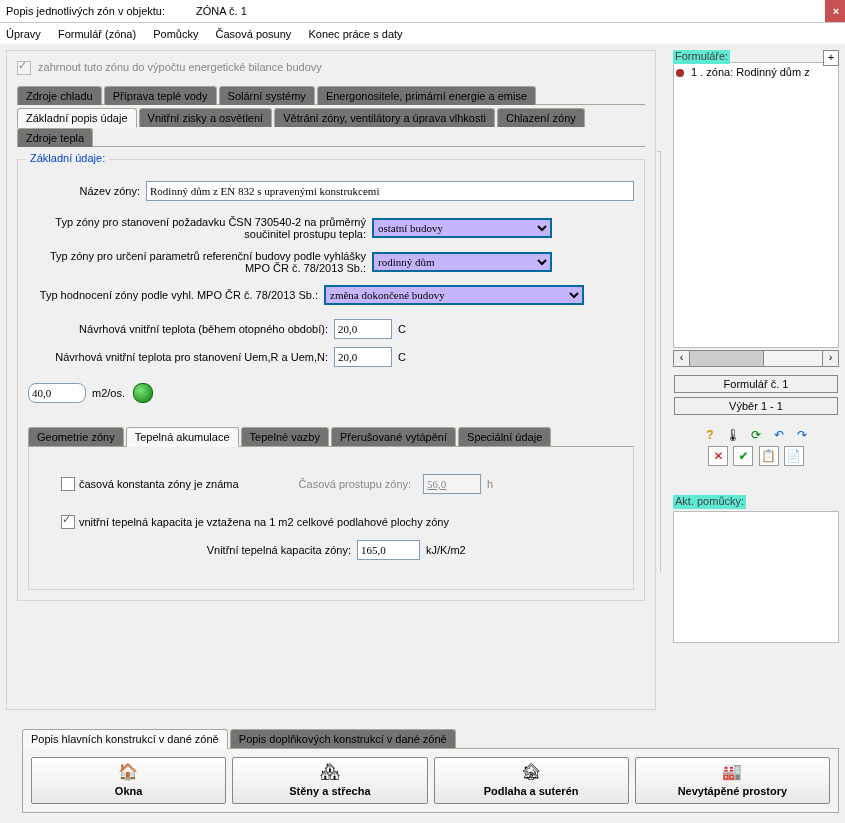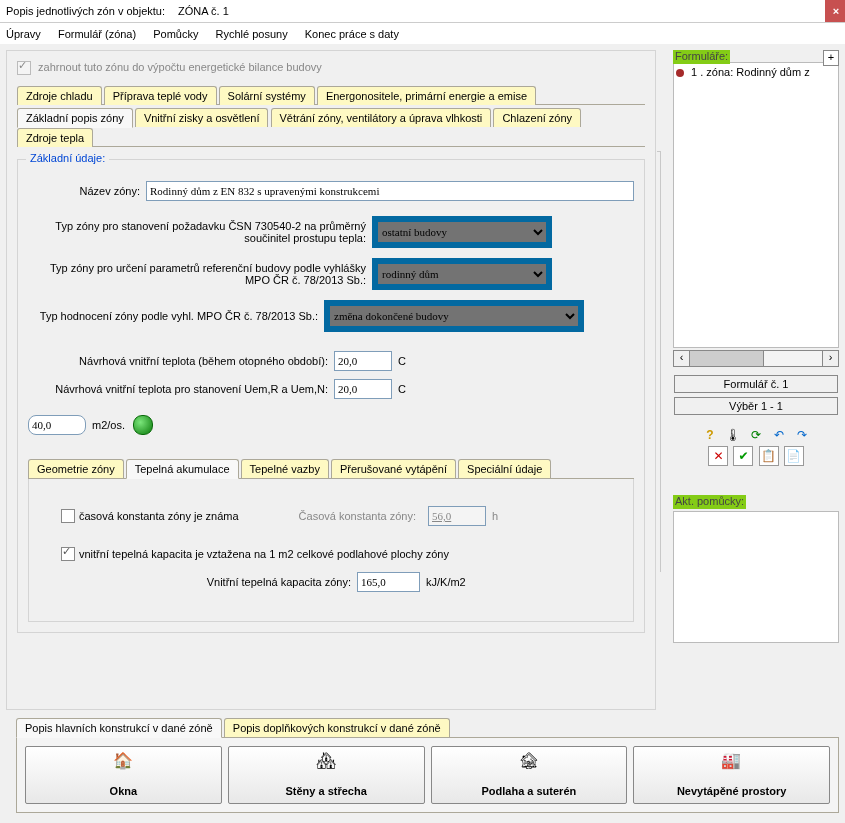--- a/index.html
+++ b/index.html
@@ -1,81 +1,81 @@
 <!DOCTYPE html>
 <html><head>
 <meta charset="utf-8">
 <style>
 html,body{margin:0;padding:0;font-family:Tahoma,Arial,sans-serif;font-size:11px;color:#000;background:#f0f0f0}
 body{width:845px;height:823px;overflow:hidden;position:relative}
 .titlebar{background:#fff;height:22px;line-height:22px;padding:0 6px;position:relative;border-bottom:1px solid #ccc}
 .titlebar .t1{color:#000}
-.titlebar .t2{color:#000;margin-left:10px}
+.titlebar .t2{color:#000;margin-left:28px}
 .titlebar .close{position:absolute;right:-2px;top:0;width:22px;height:22px;background:#c75050;color:#fff;text-align:center;line-height:22px;font-weight:bold;cursor:pointer}
 .menubar{background:#fff;height:22px;line-height:22px;padding:0 6px;border-bottom:1px solid #ddd}
 .menubar span{margin-right:14px;cursor:pointer}
 .mainarea{position:absolute;top:44px;left:0;right:0;bottom:0;background:#f0f0f0}
 .leftpane{position:absolute;top:6px;left:6px;width:650px;height:660px;border:1px solid #d4d4d4;background:#f0f0f0;padding:10px;box-sizing:border-box}
 .chk{display:inline-block;width:12px;height:12px;border:1px solid #888;background:#fff;vertical-align:middle;margin-right:4px;position:relative}
 .chk.c::after{content:"✓";position:absolute;top:-3px;left:0;font-size:11px;color:#555}
 .chk.dis{background:#f4f4f4;border-color:#bbb}
 .chk.dis.c::after{color:#888}
 .graytxt{color:#888}
 .tabstrip{margin-top:10px;border-bottom:1px solid #aca899}
 .tabstrip2{margin-top:2px;border-bottom:1px solid #aca899}
-.tab{display:inline-block;padding:3px 8px;border:1px solid #aca899;border-bottom:none;background:#fef9c3;border-radius:3px 3px 0 0;cursor:pointer;position:relative;top:1px;margin-right:-1px}
+.tab{display:inline-block;padding:3px 8px;border:1px solid #aca899;border-bottom:none;background:#737373;border-radius:3px 3px 0 0;cursor:pointer;position:relative;top:1px;margin-right:-1px}
 .tab.active{background:#f8f8f8;border-bottom:1px solid #f8f8f8;z-index:1}
 .fieldset{border:1px solid #d4d4d4;margin-top:12px;padding:14px 10px 10px;position:relative}
 .fieldset .legend{position:absolute;top:-8px;left:8px;background:#f0f0f0;padding:0 4px;color:#0046d5}
 .row{display:flex;align-items:center;margin:6px 0;min-height:22px}
 .lbl{flex:0 0 auto;text-align:right;padding-right:6px}
 .txtin{border:1px solid #7f9db9;background:#fff;height:18px;padding:0 3px;font:11px Tahoma}
 .txtin.ro{background:#f4f4f4;color:#888}
-.sel{border:6px solid #0369a1;background:#737373;height:32px;font:11px Tahoma}
+.sel{border:2px solid #0369a1;background:#c4b5fd;height:20px;font:11px Tahoma}
 .unit{margin-left:6px}
 .greenbtn{width:18px;height:18px;border-radius:9px;background:radial-gradient(circle at 35% 35%,#7be67b,#0a7a0a);border:1px solid #0a6a0a;display:inline-block;margin-left:8px;cursor:pointer}
 .subtabpanel{border:1px solid #d4d4d4;border-top:none;padding:18px 12px 22px;background:#f0f0f0}
 .rightpane{position:absolute;top:6px;right:6px;width:166px}
 .box{border:1px solid #bbb;background:#fff}
 .formlist{height:280px;overflow:auto;padding:2px}
 .formlist .item{white-space:nowrap;padding:1px 0}
 .bullet{display:inline-block;width:8px;height:8px;border-radius:4px;background:brown;margin-right:4px;vertical-align:middle}
-.rlabel{background:#84cc16;color:#444;padding:0 2px 2px}
+.rlabel{background:#5eead4;color:#444;padding:0 2px 2px}
 .btnrow{display:flex;justify-content:space-between;margin-top:4px}
 .btnrow .b{flex:1;border:1px solid #888;background:#f0f0f0;margin:0 1px;text-align:center;padding:2px 0;cursor:pointer}
 .toolrow{margin-top:10px;text-align:center}
 .toolrow span{display:inline-block;width:18px;height:18px;margin:1px;border:1px solid #999;background:#fff;font-size:12px;line-height:18px;text-align:center;cursor:pointer}
 .helpbox{height:130px;margin-top:4px}
 .stacked{position:absolute;right:-6px;top:100px;width:6px;height:420px}
 .stacked div{border-right:1px solid #c8c8c8;border-top:1px solid #c8c8c8;height:100%;margin-left:2px}
-.bottomtabs{position:absolute;left:16px;right:6px;bottom:10px}
+.bottomtabs{position:absolute;left:22px;right:6px;bottom:10px}
 .btabstrip .tab{font-size:11px}
 .bigbtns{display:flex;gap:6px;margin-top:0;border:1px solid #aca899;border-top:none;padding:8px;background:#f4f4f4}
 .bigbtn{flex:1;border:1px solid #888;background:linear-gradient(#fff,#e8e8e8);text-align:center;padding:6px 4px;cursor:pointer;border-radius:2px}
 .bigbtn .ic{font-size:16px;line-height:16px}
-.bigbtn .lab{font-weight:bold;margin-top:16px}
+.bigbtn .lab{font-weight:bold;margin-top:5px}
 .scrollb{display:flex;align-items:center;margin-top:2px}
 .scrollb .ar{width:15px;height:15px;border:1px solid #888;background:#f0f0f0;text-align:center;line-height:13px;cursor:pointer}
 .scrollb .track{flex:1;height:15px;border-top:1px solid #888;border-bottom:1px solid #888;background:#f4f4f4;position:relative}
 .scrollb .thumb{position:absolute;left:0;top:0;width:55%;height:100%;background:#cdcdcd;border-right:1px solid #888}
 .addbtn{position:absolute;right:0;top:0;width:14px;height:14px;border:1px solid #888;background:#fff;text-align:center;line-height:12px;cursor:pointer}
 </style>
 </head>
 <body>
 
 <div class="titlebar">
   <span class="t1">Popis jednotlivých zón v objektu:</span>
   <span class="t2">ZÓNA č. 1</span>
   <span class="close">×</span>
 </div>
 <div class="menubar">
   <span>Úpravy</span>
   <span>Formulář (zóna)</span>
   <span>Pomůcky</span>
-  <span>Rychlé posuny</span>
+  <span>Časová posuny</span>
   <span>Konec práce s daty</span>
 </div>
 
 <div class="mainarea">
 
   <div class="leftpane">
     <div class="stacked">
         <div></div>
       </div>
 
@@ -84,21 +84,21 @@
       <span class="graytxt">zahrnout tuto zónu do výpočtu energetické bilance budovy</span>
     </div>
 
     <div class="tabstrip">
       <span class="tab">Zdroje chladu</span>
       <span class="tab">Příprava teplé vody</span>
       <span class="tab">Solární systémy</span>
       <span class="tab">Energonositele, primární energie a emise</span>
     </div>
     <div class="tabstrip2">
-      <span class="tab active">Základní popis zóny</span>
+      <span class="tab active">Základní popis údaje</span>
       <span class="tab">Vnitřní zisky a osvětlení</span>
       <span class="tab">Větrání zóny, ventilátory a úprava vlhkosti</span>
       <span class="tab">Chlazení zóny</span>
       <span class="tab">Zdroje tepla</span>
     </div>
 
     <div class="fieldset">
       <span class="legend">Základní údaje:</span>
 
       <div class="row">
@@ -112,21 +112,21 @@
       </div>
       <div class="row" style="margin-top:10px">
         <span class="lbl" style="width:338px">Typ zóny pro určení parametrů referenční budovy podle vyhlášky MPO ČR č. 78/2013 Sb.:</span>
         <select class="sel" style="width:180px"><option>rodinný dům</option></select>
       </div>
       <div class="row" style="margin-top:10px">
         <span class="lbl" style="width:290px">Typ hodnocení zóny podle vyhl. MPO ČR č. 78/2013 Sb.:</span>
         <select class="sel" style="width:260px"><option>změna dokončené budovy</option></select>
       </div>
 
-      <div class="row" style="margin-top:18px">
+      <div class="row" style="margin-top:12px">
         <span class="lbl" style="width:300px">Návrhová vnitřní teplota (během otopného období):</span>
         <input class="txtin" style="width: 50px;" value="20,0">
         <span class="unit">C</span>
       </div>
       <div class="row">
         <span class="lbl" style="width:300px">Návrhová vnitřní teplota pro stanovení Uem,R a Uem,N:</span>
         <input class="txtin" style="width: 50px;" value="20,0">
         <span class="unit">C</span>
       </div>
 
@@ -143,21 +143,21 @@
           <span class="tab active">Tepelná akumulace</span>
           <span class="tab">Tepelné vazby</span>
           <span class="tab">Přerušované vytápění</span>
           <span class="tab">Speciální údaje</span>
         </div>
         <div class="subtabpanel">
           <div class="row" style="margin-top:8px">
             <span style="width:20px"></span>
             <span class="chk"></span>
             <span>časová konstanta zóny je známa</span>
-            <span class="lbl graytxt" style="margin-left:60px">Časová konstanta zóny:</span>
+            <span class="lbl graytxt" style="margin-left:60px">Časová prostupu zóny:</span>
             <input class="txtin ro" style="width: 50px; margin-left: 6px; text-decoration: underline;" readonly="" value="56,0">
             <span class="unit graytxt">h</span>
           </div>
           <div class="row" style="margin-top:16px">
             <span style="width:20px"></span>
             <span class="chk c"></span>
             <span>vnitřní tepelná kapacita je vztažena na 1 m2 celkové podlahové plochy zóny</span>
           </div>
           <div class="row">
             <span class="lbl" style="width:310px">Vnitřní tepelná kapacita zóny:</span>

